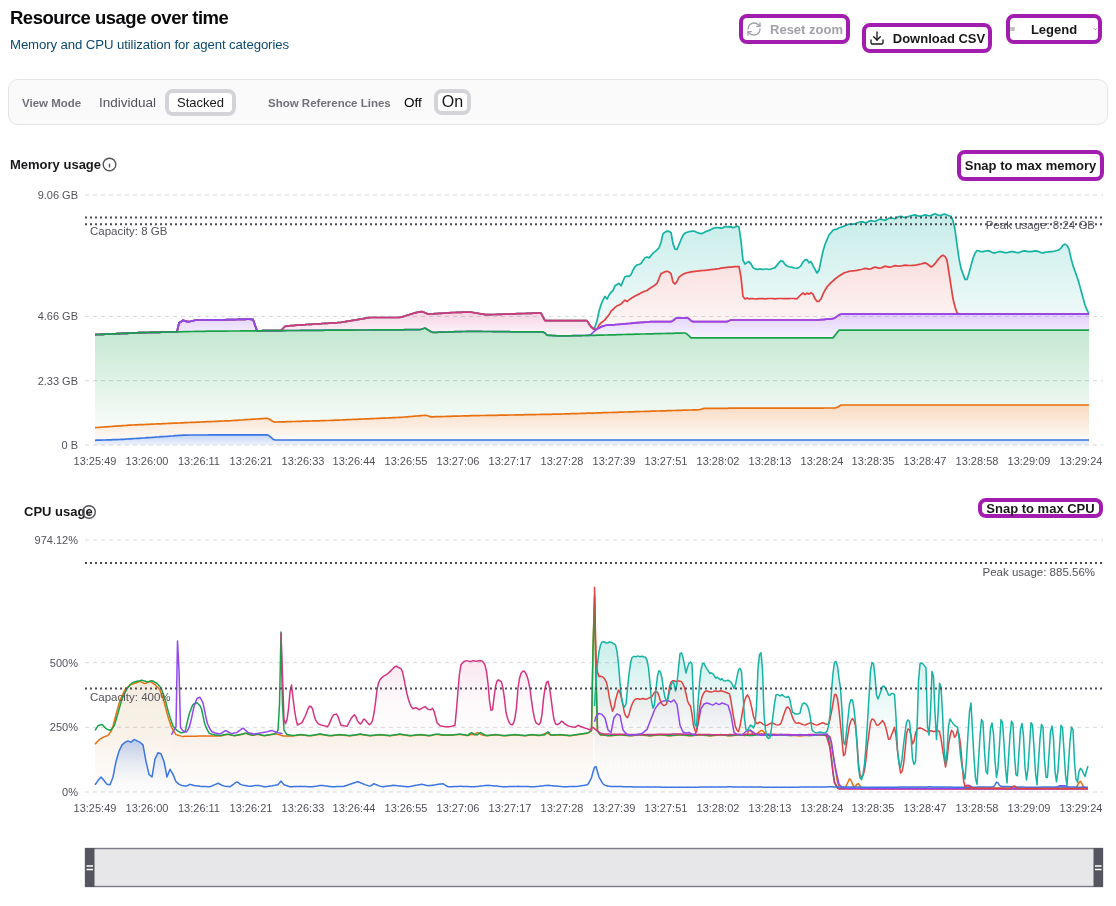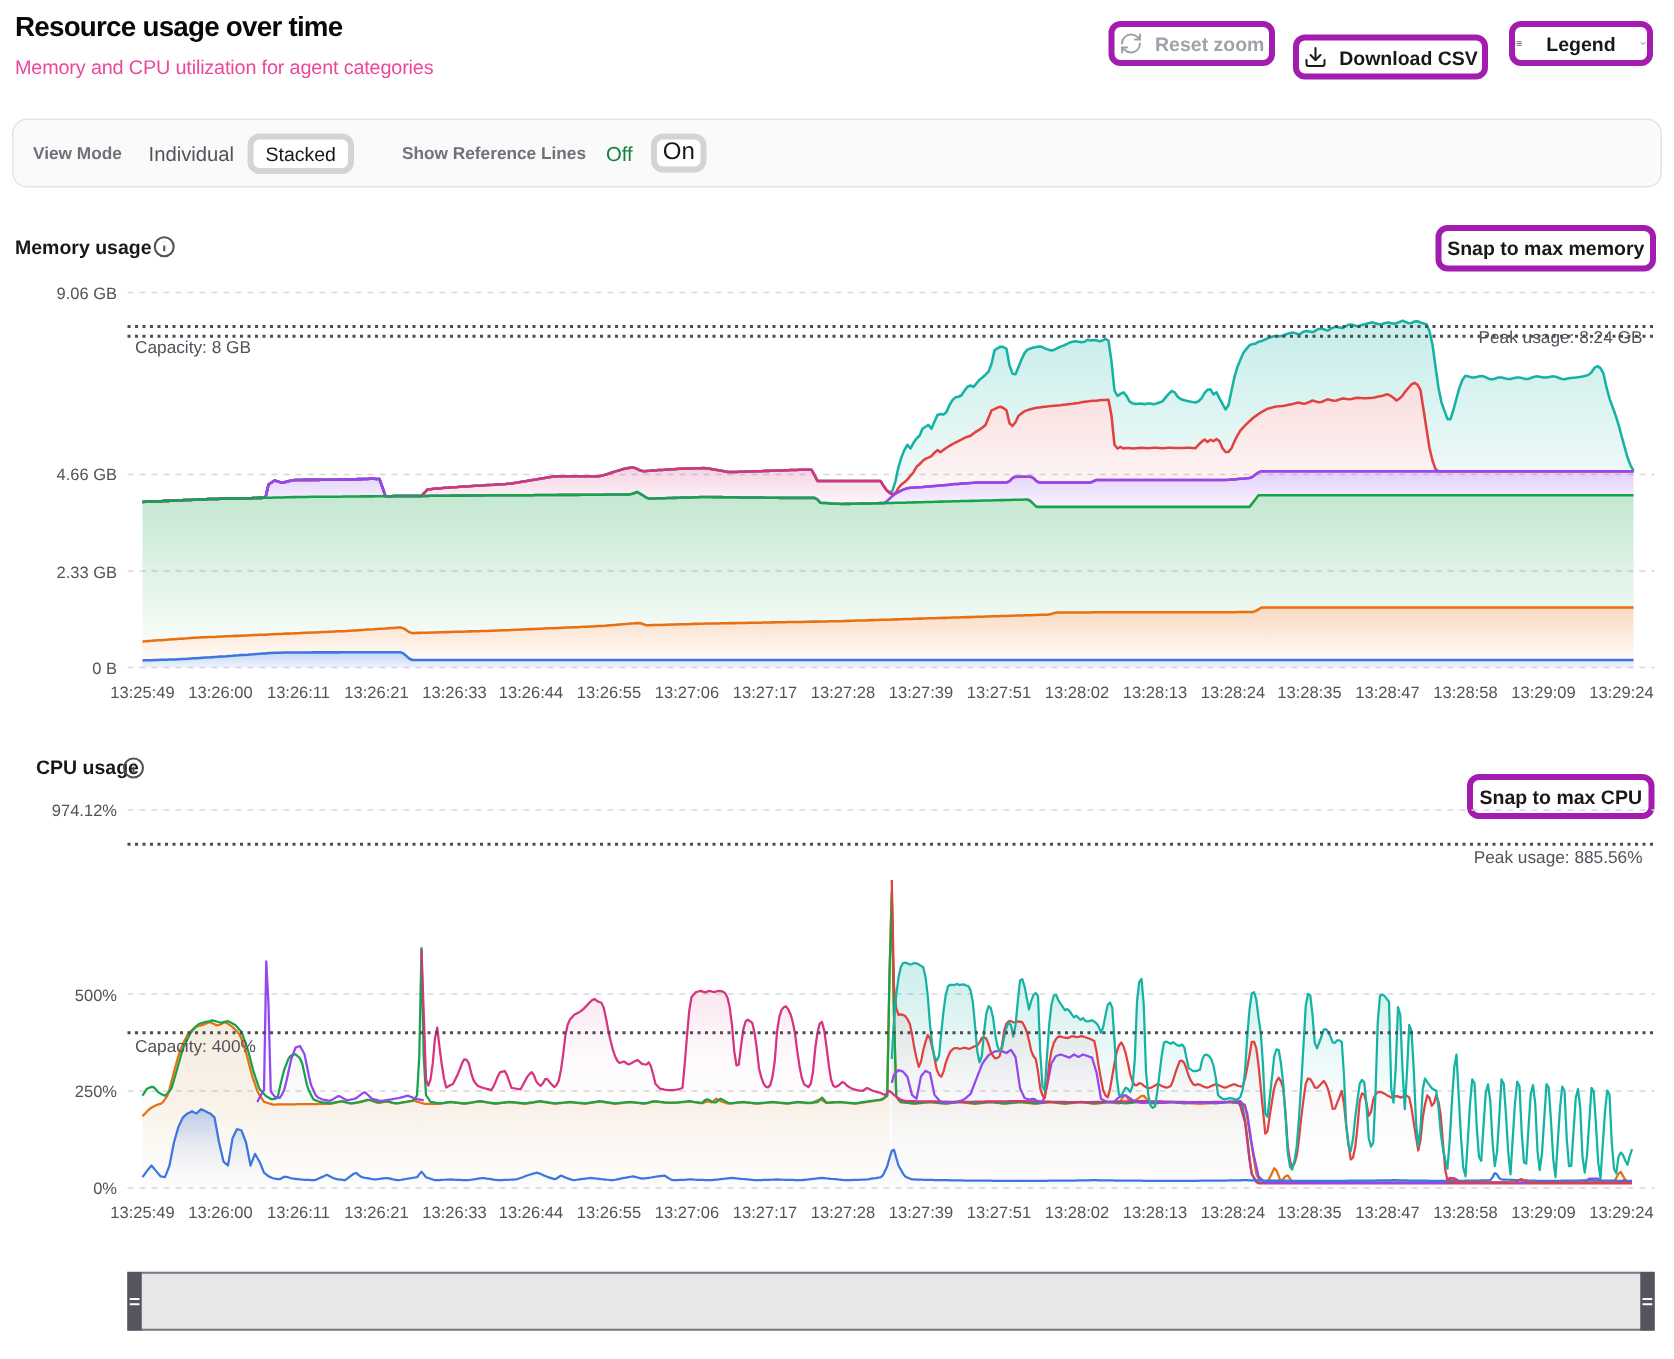--- a/index.html
+++ b/index.html
@@ -2,21 +2,21 @@
 <html><head><meta charset="utf-8"><style>
 *{box-sizing:border-box;margin:0;padding:0}
 body{width:1116px;height:906px;font-family:"Liberation Sans",sans-serif;background:#fff;position:relative;overflow:hidden}
 .abs{position:absolute}
 .btn{position:absolute;display:flex;align-items:center;justify-content:center;gap:8px;border:4px solid #a21caf;border-radius:8px;background:#fff;font-weight:600;font-size:13px;color:#18181b}
 .ax{font:11px "Liberation Sans",sans-serif;fill:#52525b}
 .rl{font:11.5px "Liberation Sans",sans-serif;fill:#52525b}
 .seclab{position:absolute;font-size:13px;font-weight:700;color:#18181b}
 </style></head><body>
 <div class="abs" style="left:10px;top:7px;font-size:18.5px;font-weight:700;color:#09090b;letter-spacing:-0.5px">Resource usage over time</div>
-<div class="abs" style="left:10px;top:37px;font-size:13.2px;color:#ec4899;letter-spacing:-0.1px">Memory and CPU utilization for agent categories</div>
+<div class="abs" style="left:10px;top:37px;font-size:13.2px;color:#0c4a6e;letter-spacing:-0.1px">Memory and CPU utilization for agent categories</div>
 <div class="btn" style="left:739px;top:14px;width:111px;height:30px;color:#a1a1aa">
     <svg width="16" height="16" viewBox="0 0 24 24" fill="none" stroke="#a1a1aa" stroke-width="2" stroke-linecap="round" stroke-linejoin="round">
       <path d="M3 12a9 9 0 0 1 9-9 9.75 9.75 0 0 1 6.74 2.74L21 8"></path>
       <path d="M21 3v5h-5"></path>
       <path d="M21 12a9 9 0 0 1-9 9 9.75 9.75 0 0 1-6.74-2.74L3 16"></path>
       <path d="M8 16H3v5"></path>
     </svg>
     <span>Reset zoom</span>
   </div>
 <div class="btn" style="left:862px;top:23px;width:130px;height:30px">
@@ -39,26 +39,26 @@
     <span>Legend</span>
     <svg width="16" height="16" viewBox="0 0 24 24" fill="none" stroke="#18181b" stroke-width="2" stroke-linecap="round" stroke-linejoin="round">
       <path d="M6 9l6 6 6-6"></path>
     </svg>
   </div>
 <div class="abs" style="left:8px;top:79px;width:1100px;height:46px;background:#fafafa;border:1px solid #e4e4e7;border-radius:10px"></div>
 <div class="abs" style="left:22px;top:96.5px;font-size:11.5px;font-weight:600;color:#71717a">View Mode</div>
 <div class="abs" style="left:99px;top:95px;font-size:13.5px;color:#52525b">Individual</div>
 <div class="btn" style="left:165px;top:89px;width:71px;height:27px;border-color:#d4d4d8;font-weight:500;font-size:13px">Stacked</div>
 <div class="abs" style="left:268px;top:96.5px;font-size:11.5px;font-weight:600;color:#71717a">Show Reference Lines</div>
-<div class="abs" style="left:404px;top:95px;font-size:13.5px;color:#15803d">Off</div>
+<div class="abs" style="left:404px;top:95px;font-size:13.5px;color:#000000">Off</div>
 <div class="btn" style="left:434px;top:89px;width:37px;height:26px;border-color:#d4d4d8;font-weight:400;font-size:16px">On</div>
 <div class="seclab" style="left:10px;top:157px">Memory usage</div>
 <div class="btn" style="left:957px;top:150px;width:147px;height:31px;font-weight:600">Snap to max memory</div>
 <div class="seclab" style="left:24px;top:504px">CPU usage</div>
-<div class="btn" style="left:978px;top:516px;width:125px;height:30px;font-weight:600">Snap to max CPU</div>
+<div class="btn" style="left:978px;top:498px;width:125px;height:20px;font-weight:600">Snap to max CPU</div>
 <svg width="1116" height="906" viewBox="0 0 1116 906" style="position:absolute;left:0;top:0">
 <defs>
       <linearGradient id="gm_blue" gradientUnits="userSpaceOnUse" x1="0" y1="435" x2="0" y2="445">
         <stop offset="0" stop-color="#3b76e1" stop-opacity="0.3"></stop>
         <stop offset="1" stop-color="#3b76e1" stop-opacity="0.08"></stop>
       </linearGradient>
       <linearGradient id="gm_orange" gradientUnits="userSpaceOnUse" x1="0" y1="405" x2="0" y2="440">
         <stop offset="0" stop-color="#e8700e" stop-opacity="0.26"></stop>
         <stop offset="1" stop-color="#e8700e" stop-opacity="0.03"></stop>
       </linearGradient>

